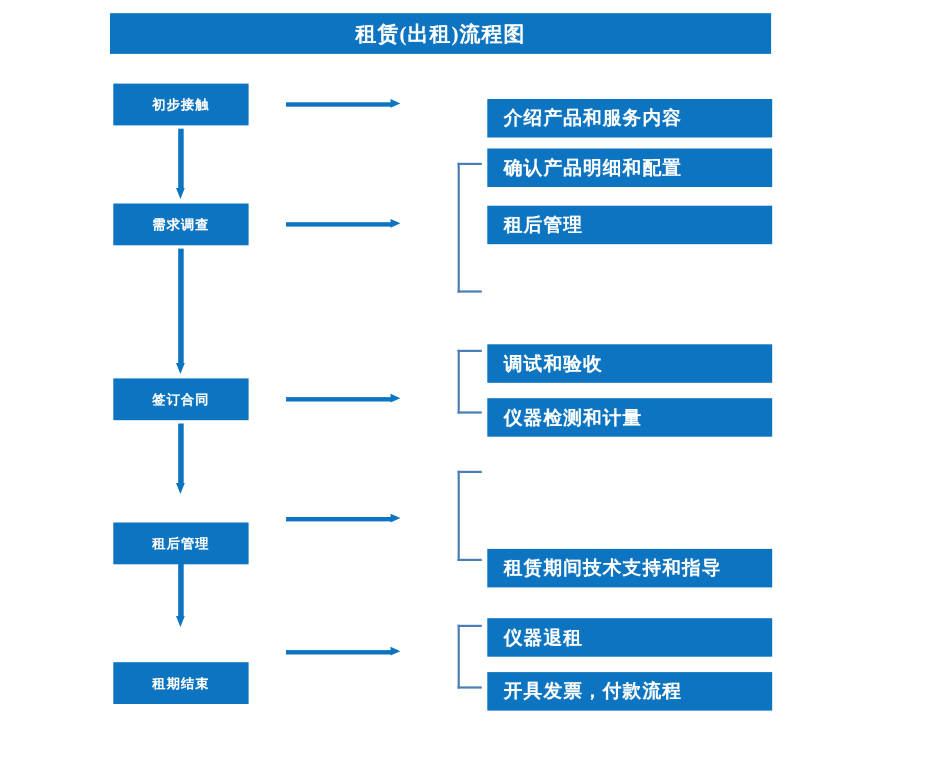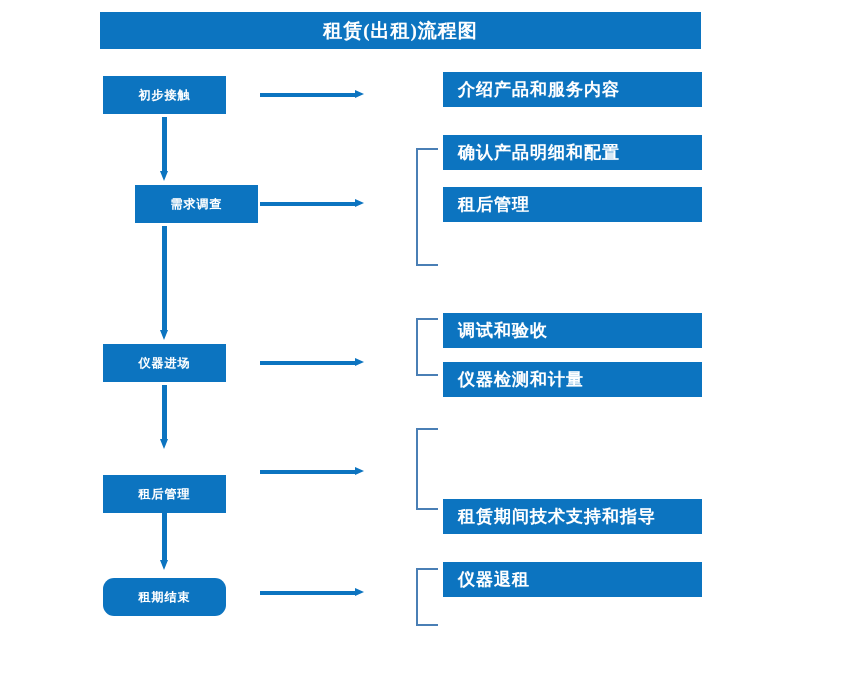--- a/index.html
+++ b/index.html
@@ -31,24 +31,24 @@
     font-size:19px;
   }
 
   
   .stage{
     left:103px;width:123px;height:38px;
     justify-content:center;
     font-size:12px;
   }
   .stage.s1{top:76px;}
-  .stage.s2{top:185px;margin-left:32px;}
+  .stage.s2{top:185px;}
   .stage.s3{top:344px;}
   .stage.s4{top:453px;margin-top:22px;}
-  .stage.s5{top:578px;border-radius:11px;}
+  .stage.s5{top:602px;}
 
   
   .detail{
     left:443px;width:259px;height:35px;
     padding-left:15px;
     font-size:17px;
   }
 
   
   .varrow{
@@ -113,21 +113,21 @@
 </style>
 </head>
 <body>
 
 <div id="canvas">
 
   <div class="box title-bar">租赁(出租)流程图</div>
 
   <div class="box stage s1">初步接触</div>
   <div class="box stage s2">需求调查</div>
-  <div class="box stage s3">仪器进场</div>
+  <div class="box stage s3">签订合同</div>
   <div class="box stage s4">租后管理</div>
   <div class="box stage s5">租期结束</div>
 
   <div class="varrow v1">
     <div class="shaft"></div>
     <div class="head"></div>
   </div>
   <div class="varrow v2">
     <div class="shaft"></div>
     <div class="head"></div>
@@ -160,21 +160,22 @@
   <div class="harrow h5">
     <div class="shaft"></div>
     <div class="head"></div>
   </div>
 
   <div class="bracket b1"></div>
   <div class="bracket b2"></div>
   <div class="bracket b3"></div>
   <div class="bracket b4"></div>
 
-  <div class="box detail" style="top:72px">介绍产品和服务内容</div>
+  <div class="box detail" style="top:90px">介绍产品和服务内容</div>
   <div class="box detail" style="top:135px">确认产品明细和配置</div>
   <div class="box detail" style="top:187px">租后管理</div>
   <div class="box detail" style="top:313px">调试和验收</div>
   <div class="box detail" style="top:362px">仪器检测和计量</div>
   <div class="box detail" style="top:499px">租赁期间技术支持和指导</div>
   <div class="box detail" style="top:562px">仪器退租</div>
+  <div class="box detail" style="top:611px">开具发票，付款流程</div>
 
 </div>
 
 </body></html>

